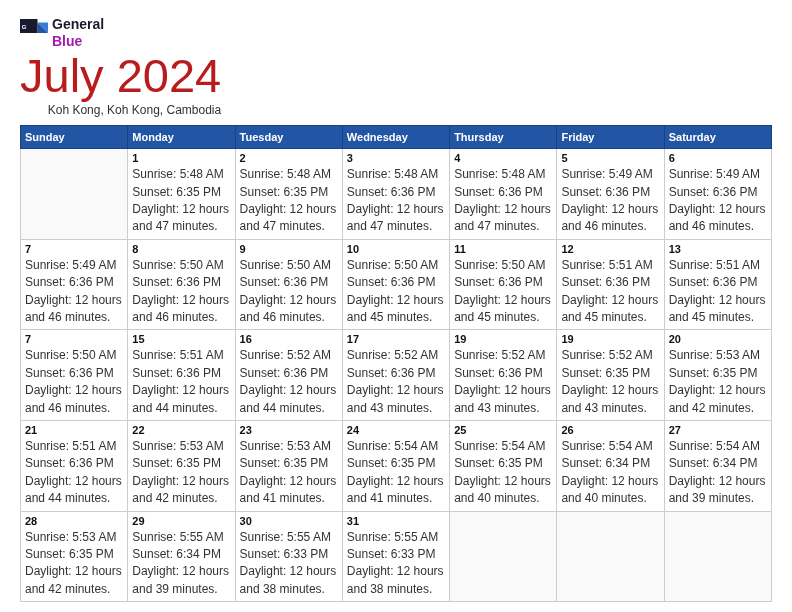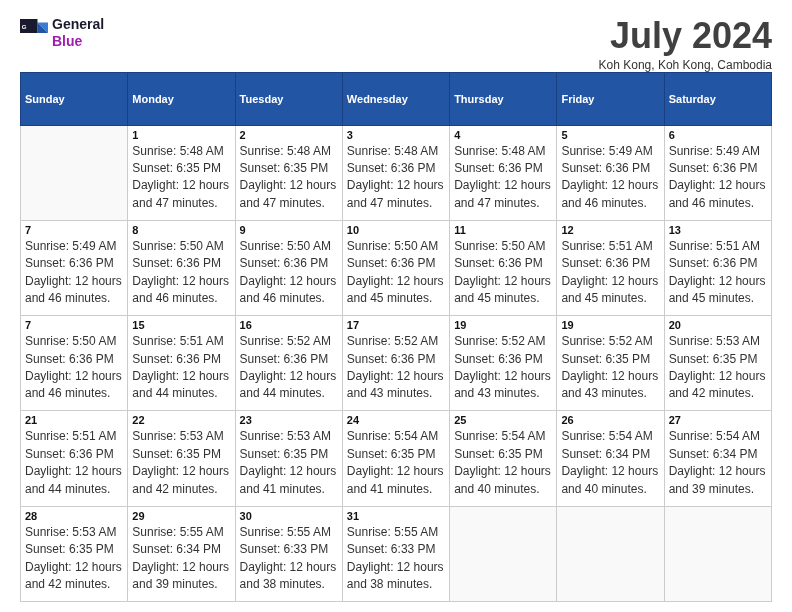--- a/index.html
+++ b/index.html
@@ -14,20 +14,22 @@
       width: 792px;
       height: 612px;
       padding: 16px 20px 10px 20px;
       display: flex;
       flex-direction: column;
     }
     .header {
       display: flex;
       justify-content: space-between;
       align-items: flex-start;
+      margin-bottom: 8px;
+      flex-direction: column;
     }
     .logo {
       display: flex;
       align-items: center;
       gap: 4px;
     }
     .logo-text {
       font-size: 14px;
       font-weight: bold;
       color: #1a1a2e;
@@ -37,43 +39,43 @@
       color: #a21caf;
     }
     .logo-icon {
       width: 28px;
       height: 28px;
     }
     .title-block {
       text-align: right;
     }
     .main-title {
-      font-size: 36px;
-      font-weight: bold;
-      color: #404040;
+      font-size: 47px;
+      font-weight: normal;
+      color: #b91c1c;
       line-height: 1.1;
     }
     .subtitle {
       font-size: 12px;
       color: #333;
       margin-top: 2px;
     }
     .calendar {
       flex: 1;
       border: 1px solid #ccc;
       border-collapse: collapse;
       width: 100%;
       table-layout: fixed;
     }
     .calendar th {
       background: #2255a4;
       color: #fff;
       font-size: 11px;
       font-weight: bold;
-      padding: 20px 4px;
+      padding: 5px 4px;
       text-align: left;
       border: 1px solid #1a4080;
     }
     .calendar td {
       border: 1px solid #ccc;
       vertical-align: top;
       padding: 3px 4px;
       font-size: 9px;
       color: #333;
       height: 82px;

